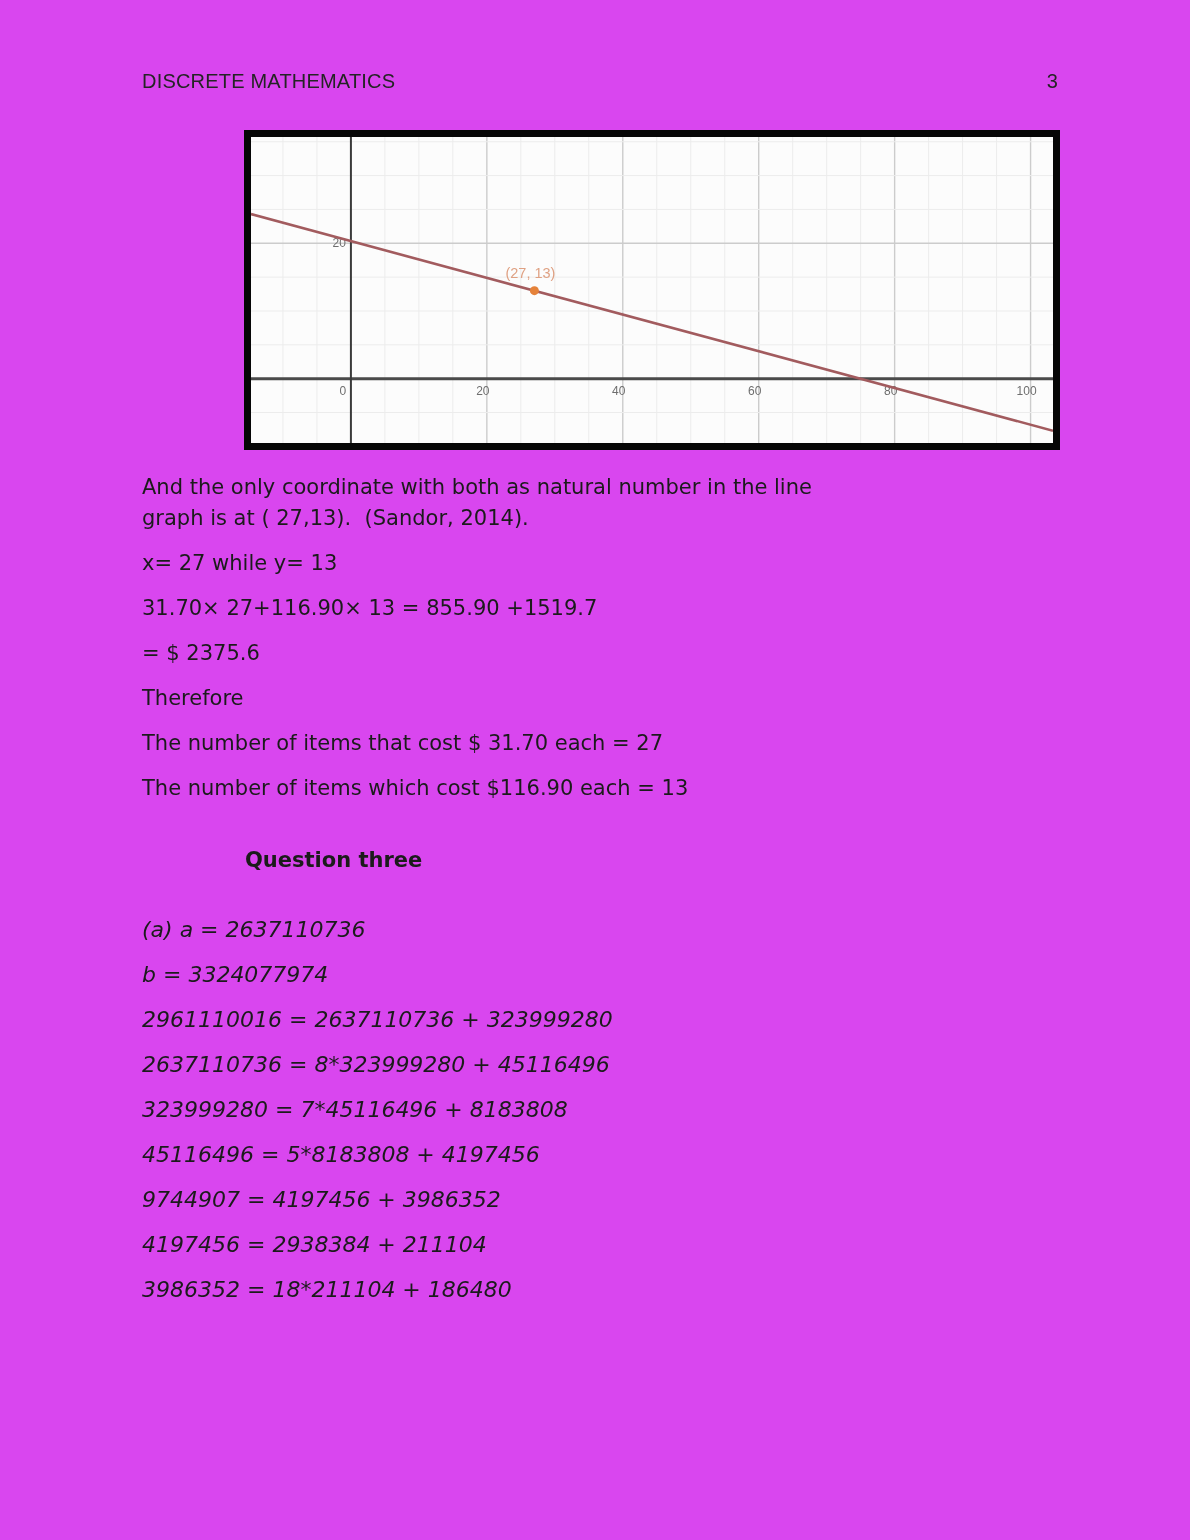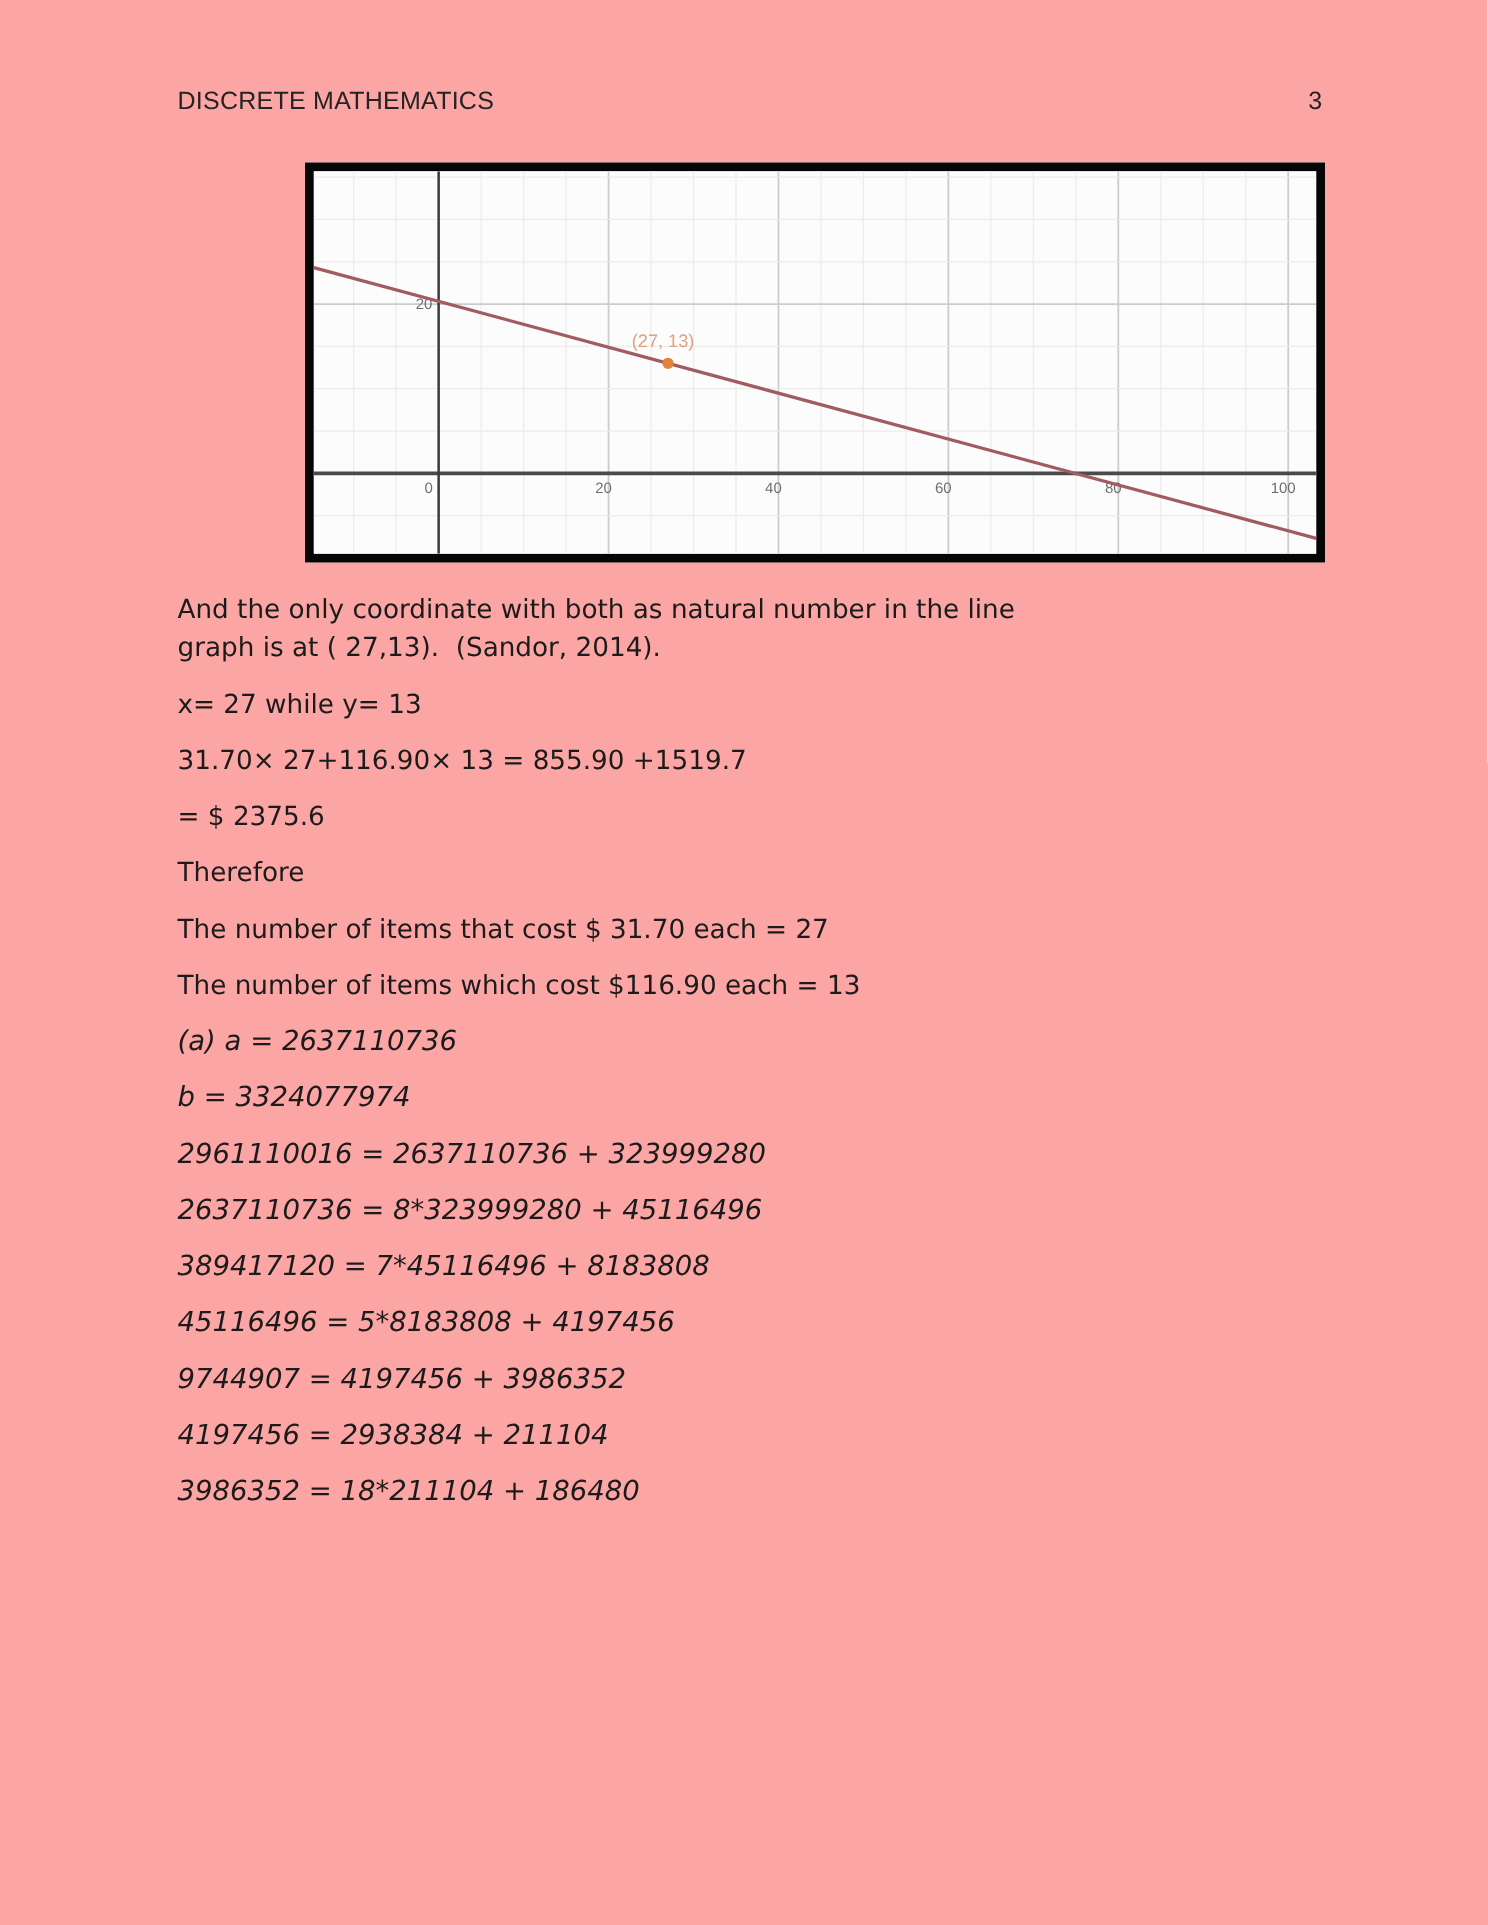--- a/index.html
+++ b/index.html
@@ -1,21 +1,21 @@
 <!DOCTYPE html>
 <html><head>
 <meta charset="utf-8">
 <style>
   html, body { margin: 0; padding: 0; background: #ffffff; }
   .page {
     position: relative;
     width: 1190px;
     height: 1540px;
     box-sizing: border-box;
-    background: #fca5a5;
+    background: #d946ef;
     padding: 70px 132px 16px 142px;
     font-family: "DejaVu Sans", sans-serif;
     color: #1b1b1b;
     overflow: hidden;
   }
   .header {
     display: flex;
     justify-content: space-between;
     align-items: baseline;
     font-family: "Liberation Sans", sans-serif;
@@ -112,25 +112,26 @@
     </p>
 
     <p class="indent">x= 27 while y= 13</p>
     <p class="indent">31.70× 27+116.90× 13 = 855.90 +1519.7</p>
     <p class="indent">= $ 2375.6</p>
     <p class="indent">Therefore</p>
 
     <p>The number of items that cost $ 31.70 each = 27</p>
     <p>The number of items which cost $116.90 each = 13</p>
 
+    <h2 class="q3-heading">Question three</h2>
 
     <p class="step">(a) a = 2637110736</p>
     <p class="step">b = 3324077974</p>
     <p class="step">2961110016 = 2637110736 + 323999280</p>
     <p class="step">2637110736 = 8*323999280 + 45116496</p>
-    <p class="step">389417120 = 7*45116496 + 8183808</p>
+    <p class="step">323999280 = 7*45116496 + 8183808</p>
     <p class="step">45116496 = 5*8183808 + 4197456</p>
     <p class="step">9744907 = 4197456 + 3986352</p>
     <p class="step">4197456 = 2938384 + 211104</p>
     <p class="step">3986352 = 18*211104 + 186480</p>
 
   </div>
 </div>
 
 </body></html>

